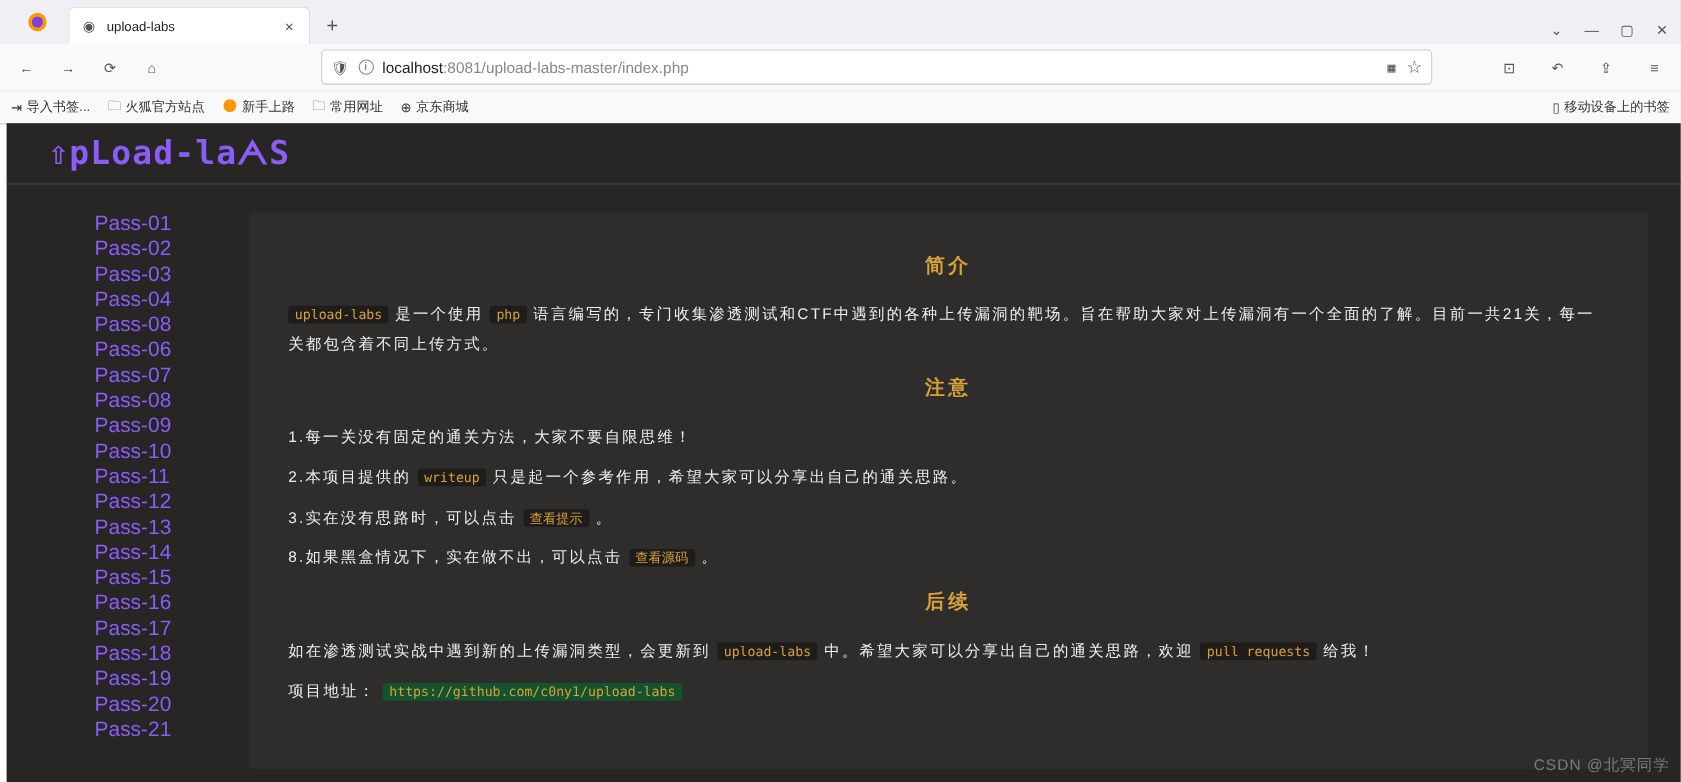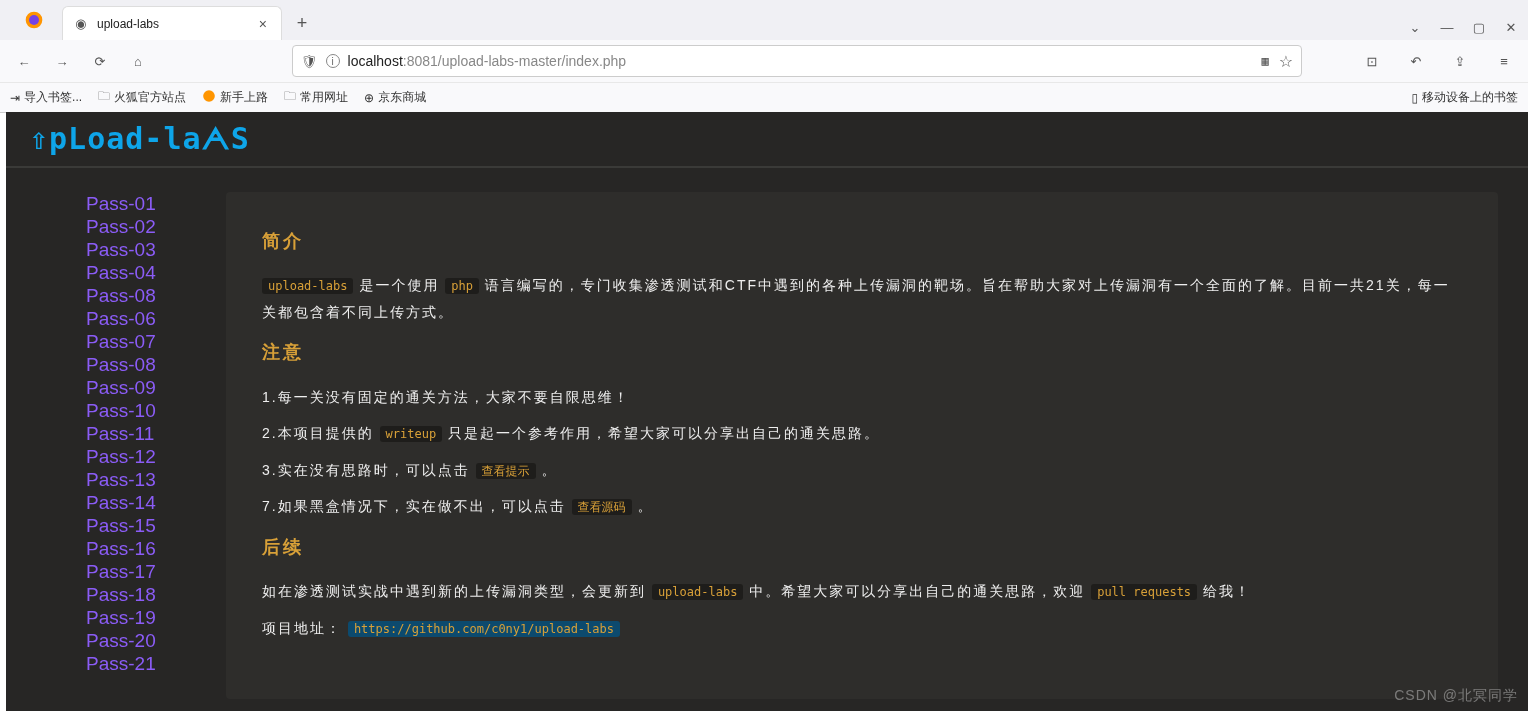--- a/index.html
+++ b/index.html
@@ -30,31 +30,31 @@
 
   .bookmarks-bar { height:30px; background:#f9f9fb; border-top:1px solid #e8e8e8; display:flex; align-items:center; padding:0 10px; gap:16px; font-size:12px; color:#333; }
   .bm-item { display:flex; align-items:center; gap:4px; }
   .bm-folder { color:#666; }
   .bm-firefox svg { width:14px; height:14px; }
   .bm-right { margin-left:auto; display:flex; align-items:center; gap:4px; }
 
   
   .page { position:absolute; top:112px; left:6px; right:0; bottom:0; background:#272625; color:#ddd; overflow:hidden; }
   .page-header { height:56px; display:flex; align-items:center; padding:0 24px; border-bottom:2px solid #3a3a38; }
-  .logo-text { font-family: monospace; font-size:30px; font-weight:bold; color:#0ea5e9; letter-spacing:1px; display:flex; align-items:center; }
+  .logo-text { font-family: monospace; font-size:30px; font-weight:bold; color:#8b5cf6; letter-spacing:1px; display:flex; align-items:center;margin-left:14px; }
 
   .page-body { display:flex; padding:24px 30px 12px 20px; gap:30px; height:calc(100% - 56px); }
   .sidebar { width:170px; padding-left:60px; }
   .sidebar a { display:block; color:#8b5cf6; font-size:19px; line-height:23px; text-decoration:none; }
 
   .content { flex:1; background:#2e2d2b; border-radius:4px; padding:22px 36px; font-size:14px; line-height:1.9; color:#eee; letter-spacing:2px; }
-  .content h2 { color:#d8a038; font-size:18px; margin:10px 0 14px; font-weight:bold; letter-spacing:3px; }
+  .content h2 { color:#d8a038; font-size:18px; margin:10px 0 14px; font-weight:bold; letter-spacing:3px;text-align:center; }
   .content p { margin-bottom:10px; }
   .code-tag { background:#1e1d1b; color:#d8a038; font-family:monospace; font-size:12px; padding:1px 6px; border-radius:3px; letter-spacing:0; }
-  .link-tag { background:#0c4a6e; color:#d8a038; font-family:monospace; font-size:12px; padding:1px 6px; border-radius:3px; letter-spacing:0; }
+  .link-tag { background:#14532d; color:#d8a038; font-family:monospace; font-size:12px; padding:1px 6px; border-radius:3px; letter-spacing:0; }
 
   .watermark { position:absolute; right:10px; bottom:6px; color:rgba(200,200,200,0.5); font-size:14px; letter-spacing:1px; }
 </style>
 </head>
 <body>
 
 <div class="browser-chrome">
   <div class="tab-strip">
     <div class="ff-logo">
       <svg viewBox="0 0 24 24">
@@ -170,21 +170,21 @@
         <span>2.本项目提供的</span>
         <span class="code-tag">writeup</span>
         <span>只是起一个参考作用，希望大家可以分享出自己的通关思路。</span>
       </p>
       <p>
         <span>3.实在没有思路时，可以点击</span>
         <span class="code-tag">查看提示</span>
         <span>。</span>
       </p>
       <p>
-        <span>7.如果黑盒情况下，实在做不出，可以点击</span>
+        <span>8.如果黑盒情况下，实在做不出，可以点击</span>
         <span class="code-tag">查看源码</span>
         <span>。</span>
       </p>
       <h2>后续</h2>
       <p>
         <span>如在渗透测试实战中遇到新的上传漏洞类型，会更新到</span>
         <span class="code-tag">upload-labs</span>
         <span>中。希望大家可以分享出自己的通关思路，欢迎</span>
         <span class="code-tag">pull requests</span>
         <span>给我！</span>

